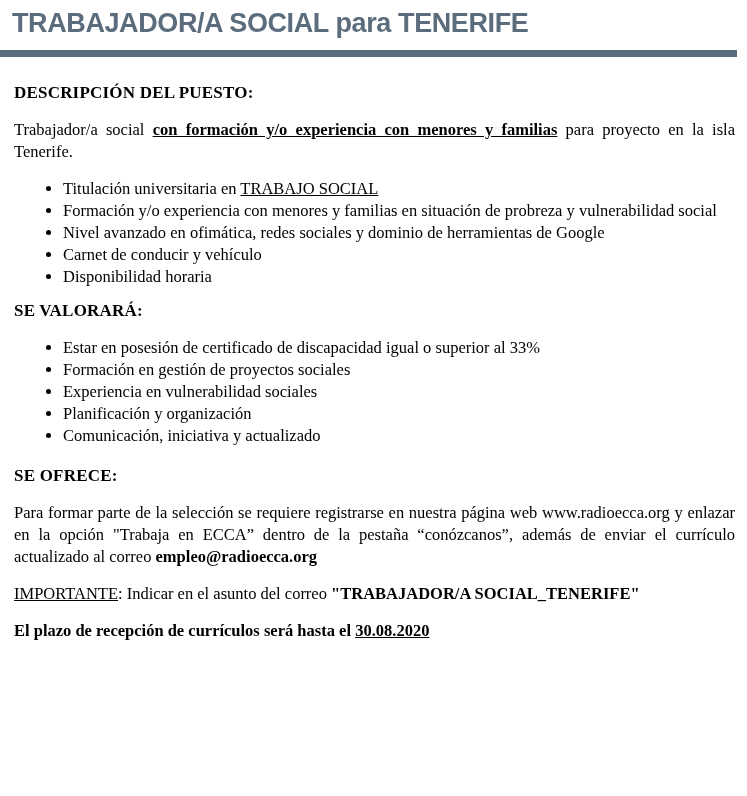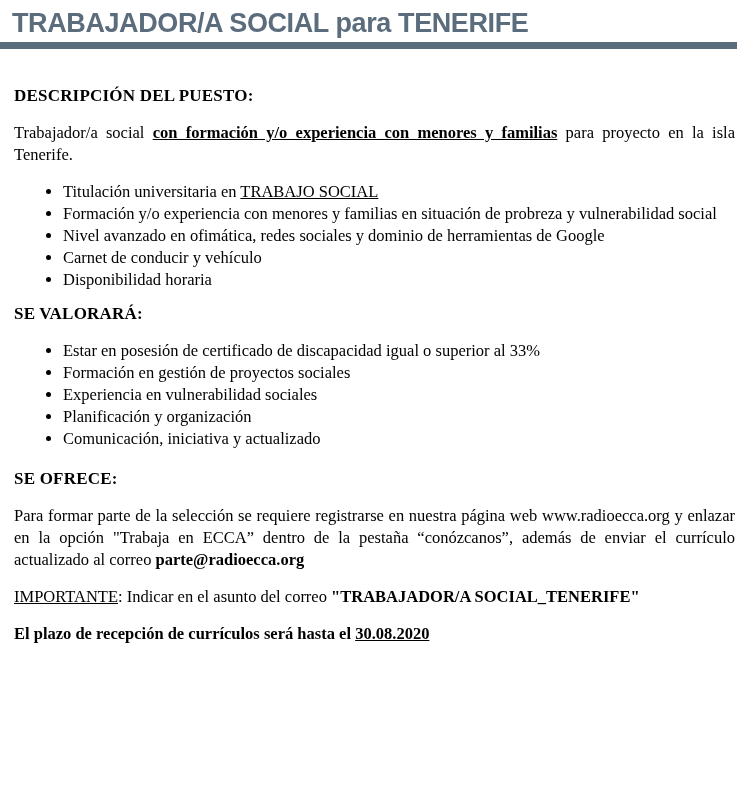--- a/index.html
+++ b/index.html
@@ -7,32 +7,32 @@
     width:747px; height:796px; overflow:hidden;
     font-family:"Liberation Serif", serif;
     font-size:16.5px; line-height:22px; color:#000;
   }
   .page { padding:0 12px 0 14px; box-sizing:border-box; }
 
   .doc-title {
     font-family:"Liberation Sans", sans-serif;
     font-size:27px; line-height:30px; font-weight:bold;
     color:#5b6c7d; letter-spacing:-0.4px;
-    margin:8px 0 4px -2px;
+    margin:8px 0 12px -2px;
   }
   .title-bar {
     height:7px; background:#5b6c7d;
     margin:3px 0 0 -14px; width:737px;
   }
 
   h2 {
     font-size:17px; line-height:22px; font-weight:bold;
     margin:18px 0 0; letter-spacing:0.2px;
   }
-  h2.first  { margin-top:36px; }
+  h2.first  { margin-top:25px; }
   h2.tight  { margin-top:12px; }
 
   p  { margin:15px 0 0; text-align:justify; }
   p.no-just { text-align:left; }
 
   ul { margin:15px 0 0; padding-left:49px; list-style:disc; }
   li { line-height:22px; text-align:justify; }
 
   .u { text-decoration:underline; }
   .b { font-weight:bold; }
@@ -61,19 +61,19 @@
   <ul>
       <li>Estar en posesión de certificado de discapacidad igual o superior al 33%</li>
       <li>Formación en gestión de proyectos sociales</li>
       <li>Experiencia en vulnerabilidad sociales</li>
       <li>Planificación y organización</li>
       <li>Comunicación, iniciativa y actualizado</li>
     </ul>
 
   <h2>SE OFRECE:</h2>
 
-  <p><span>Para formar parte de la selección se requiere registrarse en nuestra página web www.radioecca.org y enlazar en la opción "Trabaja en ECCA” dentro de la pestaña “conózcanos”, además de enviar el currículo actualizado al correo </span><span class="b">parte@radioecca.org</span></p>
+  <p><span>Para formar parte de la selección se requiere registrarse en nuestra página web www.radioecca.org y enlazar en la opción "Trabaja en ECCA” dentro de la pestaña “conózcanos”, además de enviar el currículo actualizado al correo </span><span class="b">empleo@radioecca.org</span></p>
 
   <p><span class="u">IMPORTANTE</span><span>: Indicar en el asunto del correo </span><span class="b">"TRABAJADOR/A SOCIAL_TENERIFE"</span></p>
 
   <p class="b no-just"><span>El plazo de recepción de currículos será hasta el </span><span class="u">30.08.2020</span></p>
 
 </div>
 
 </body></html>

